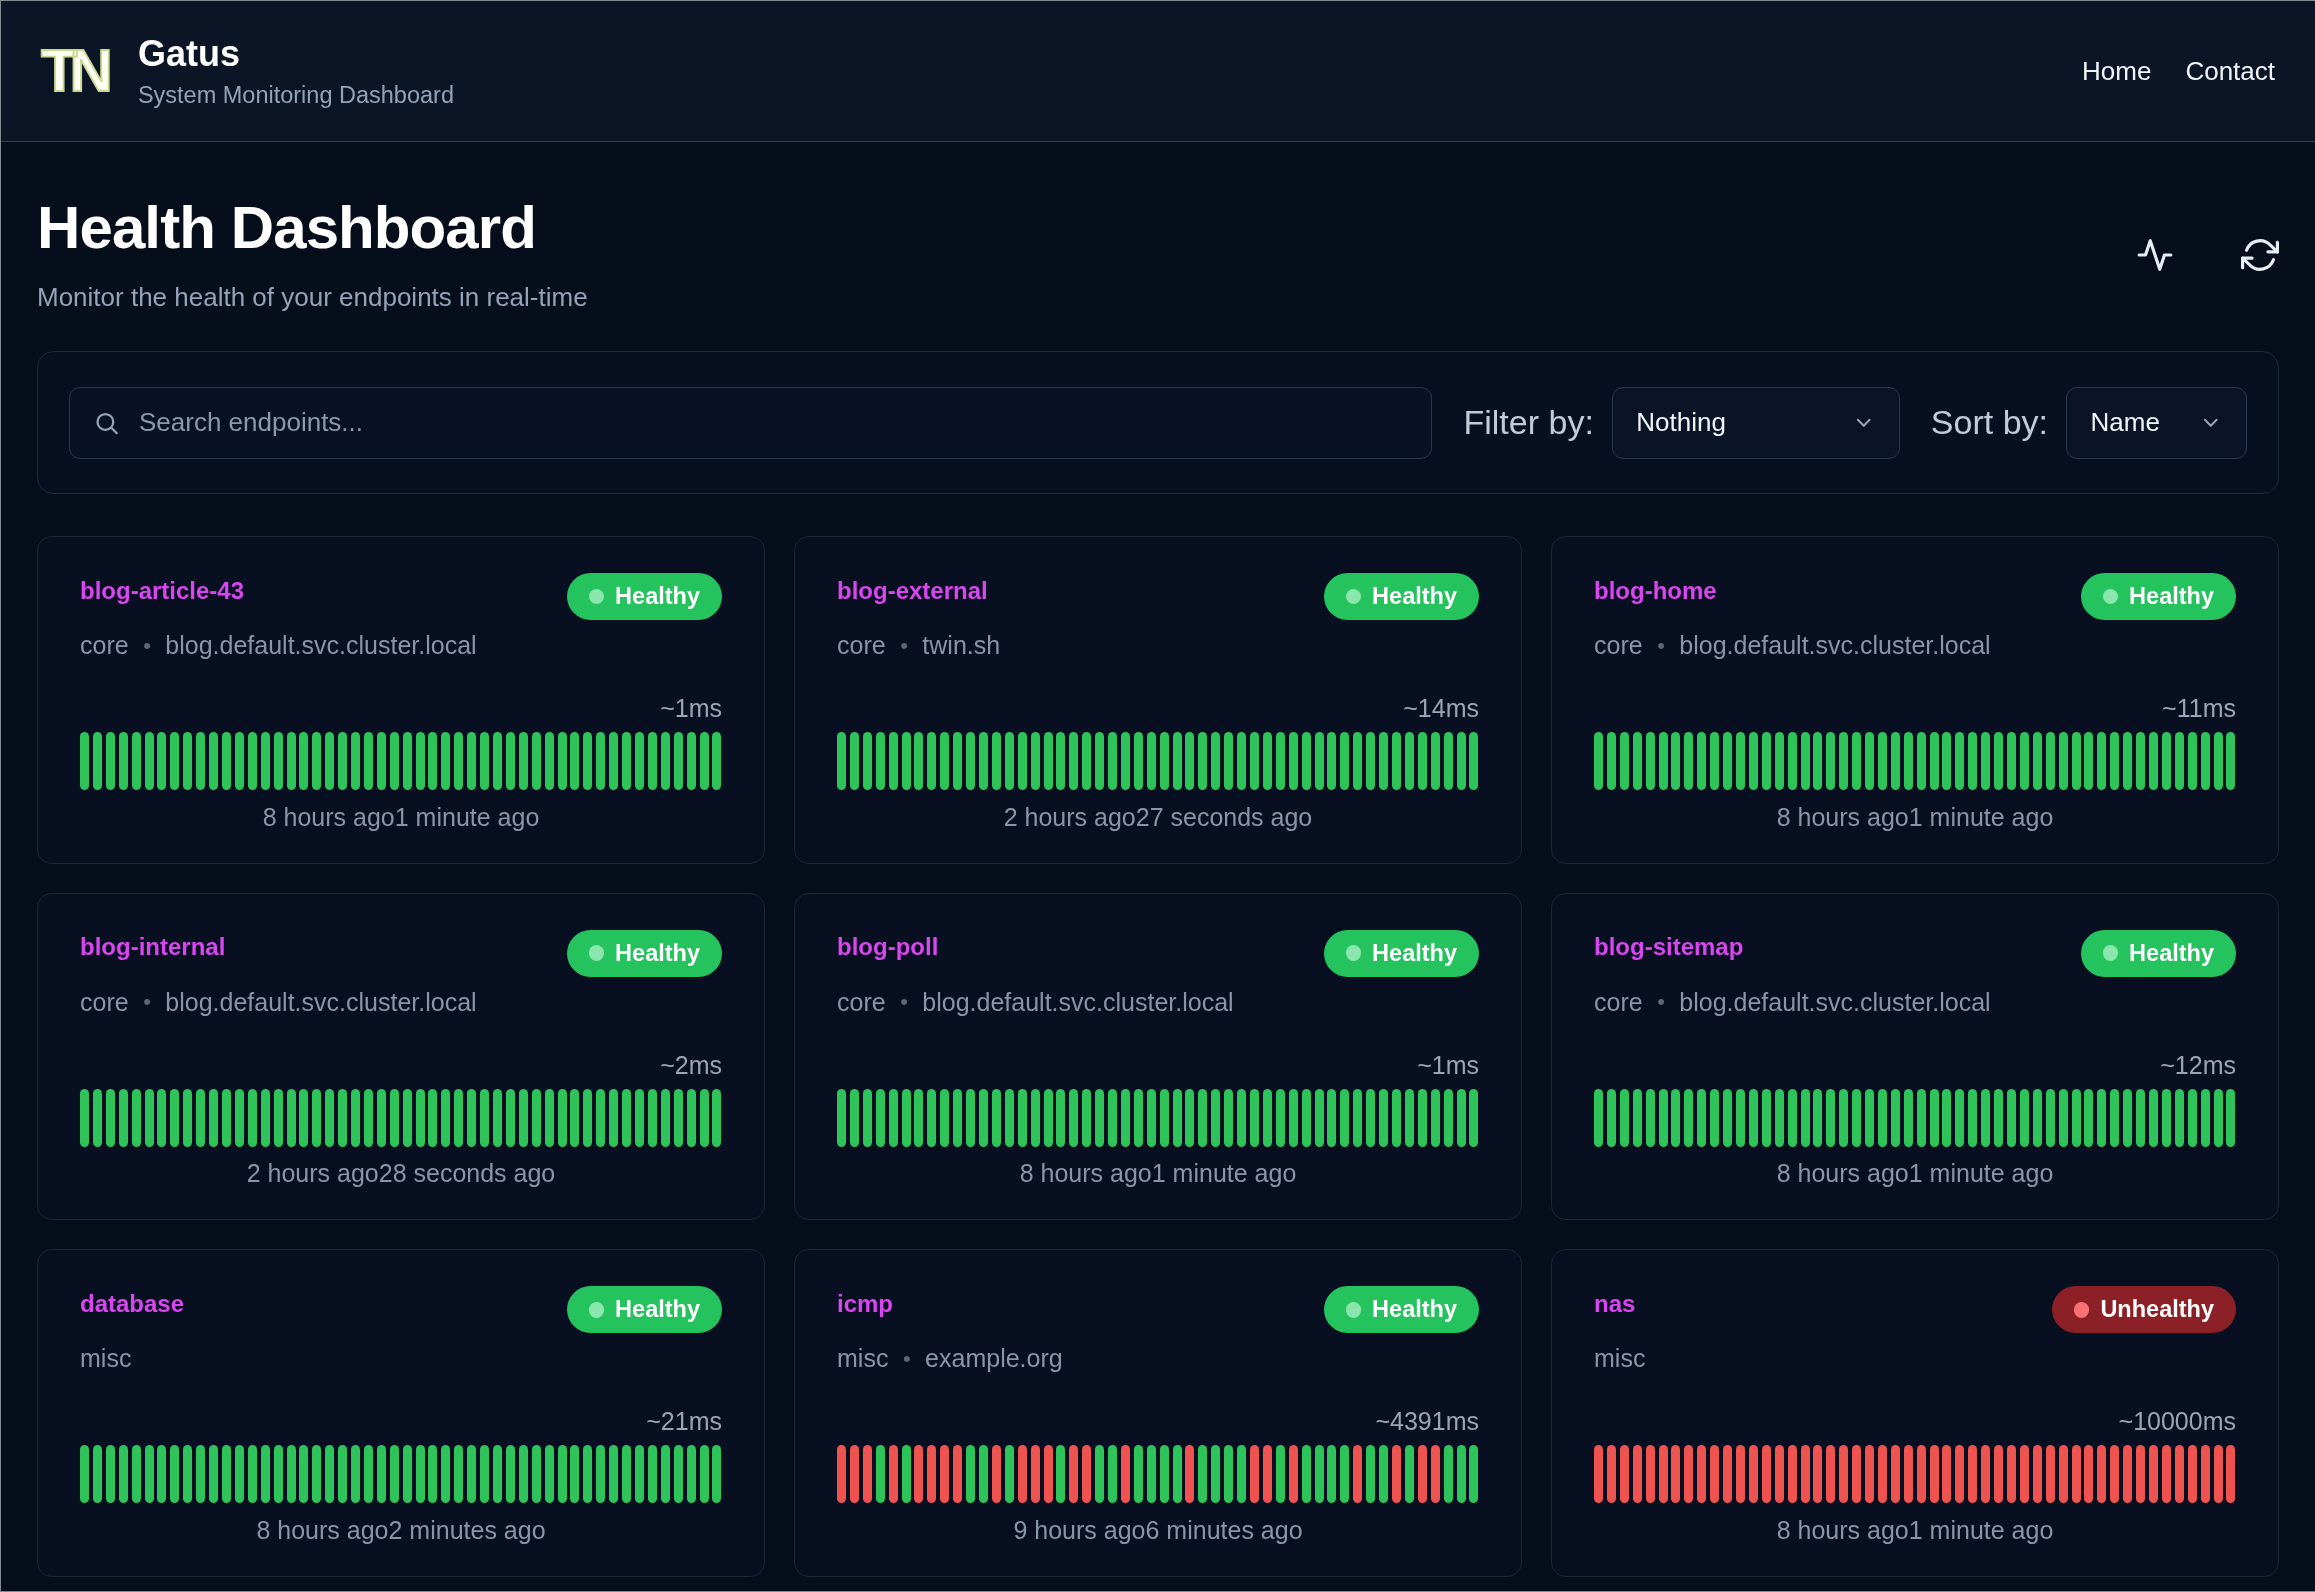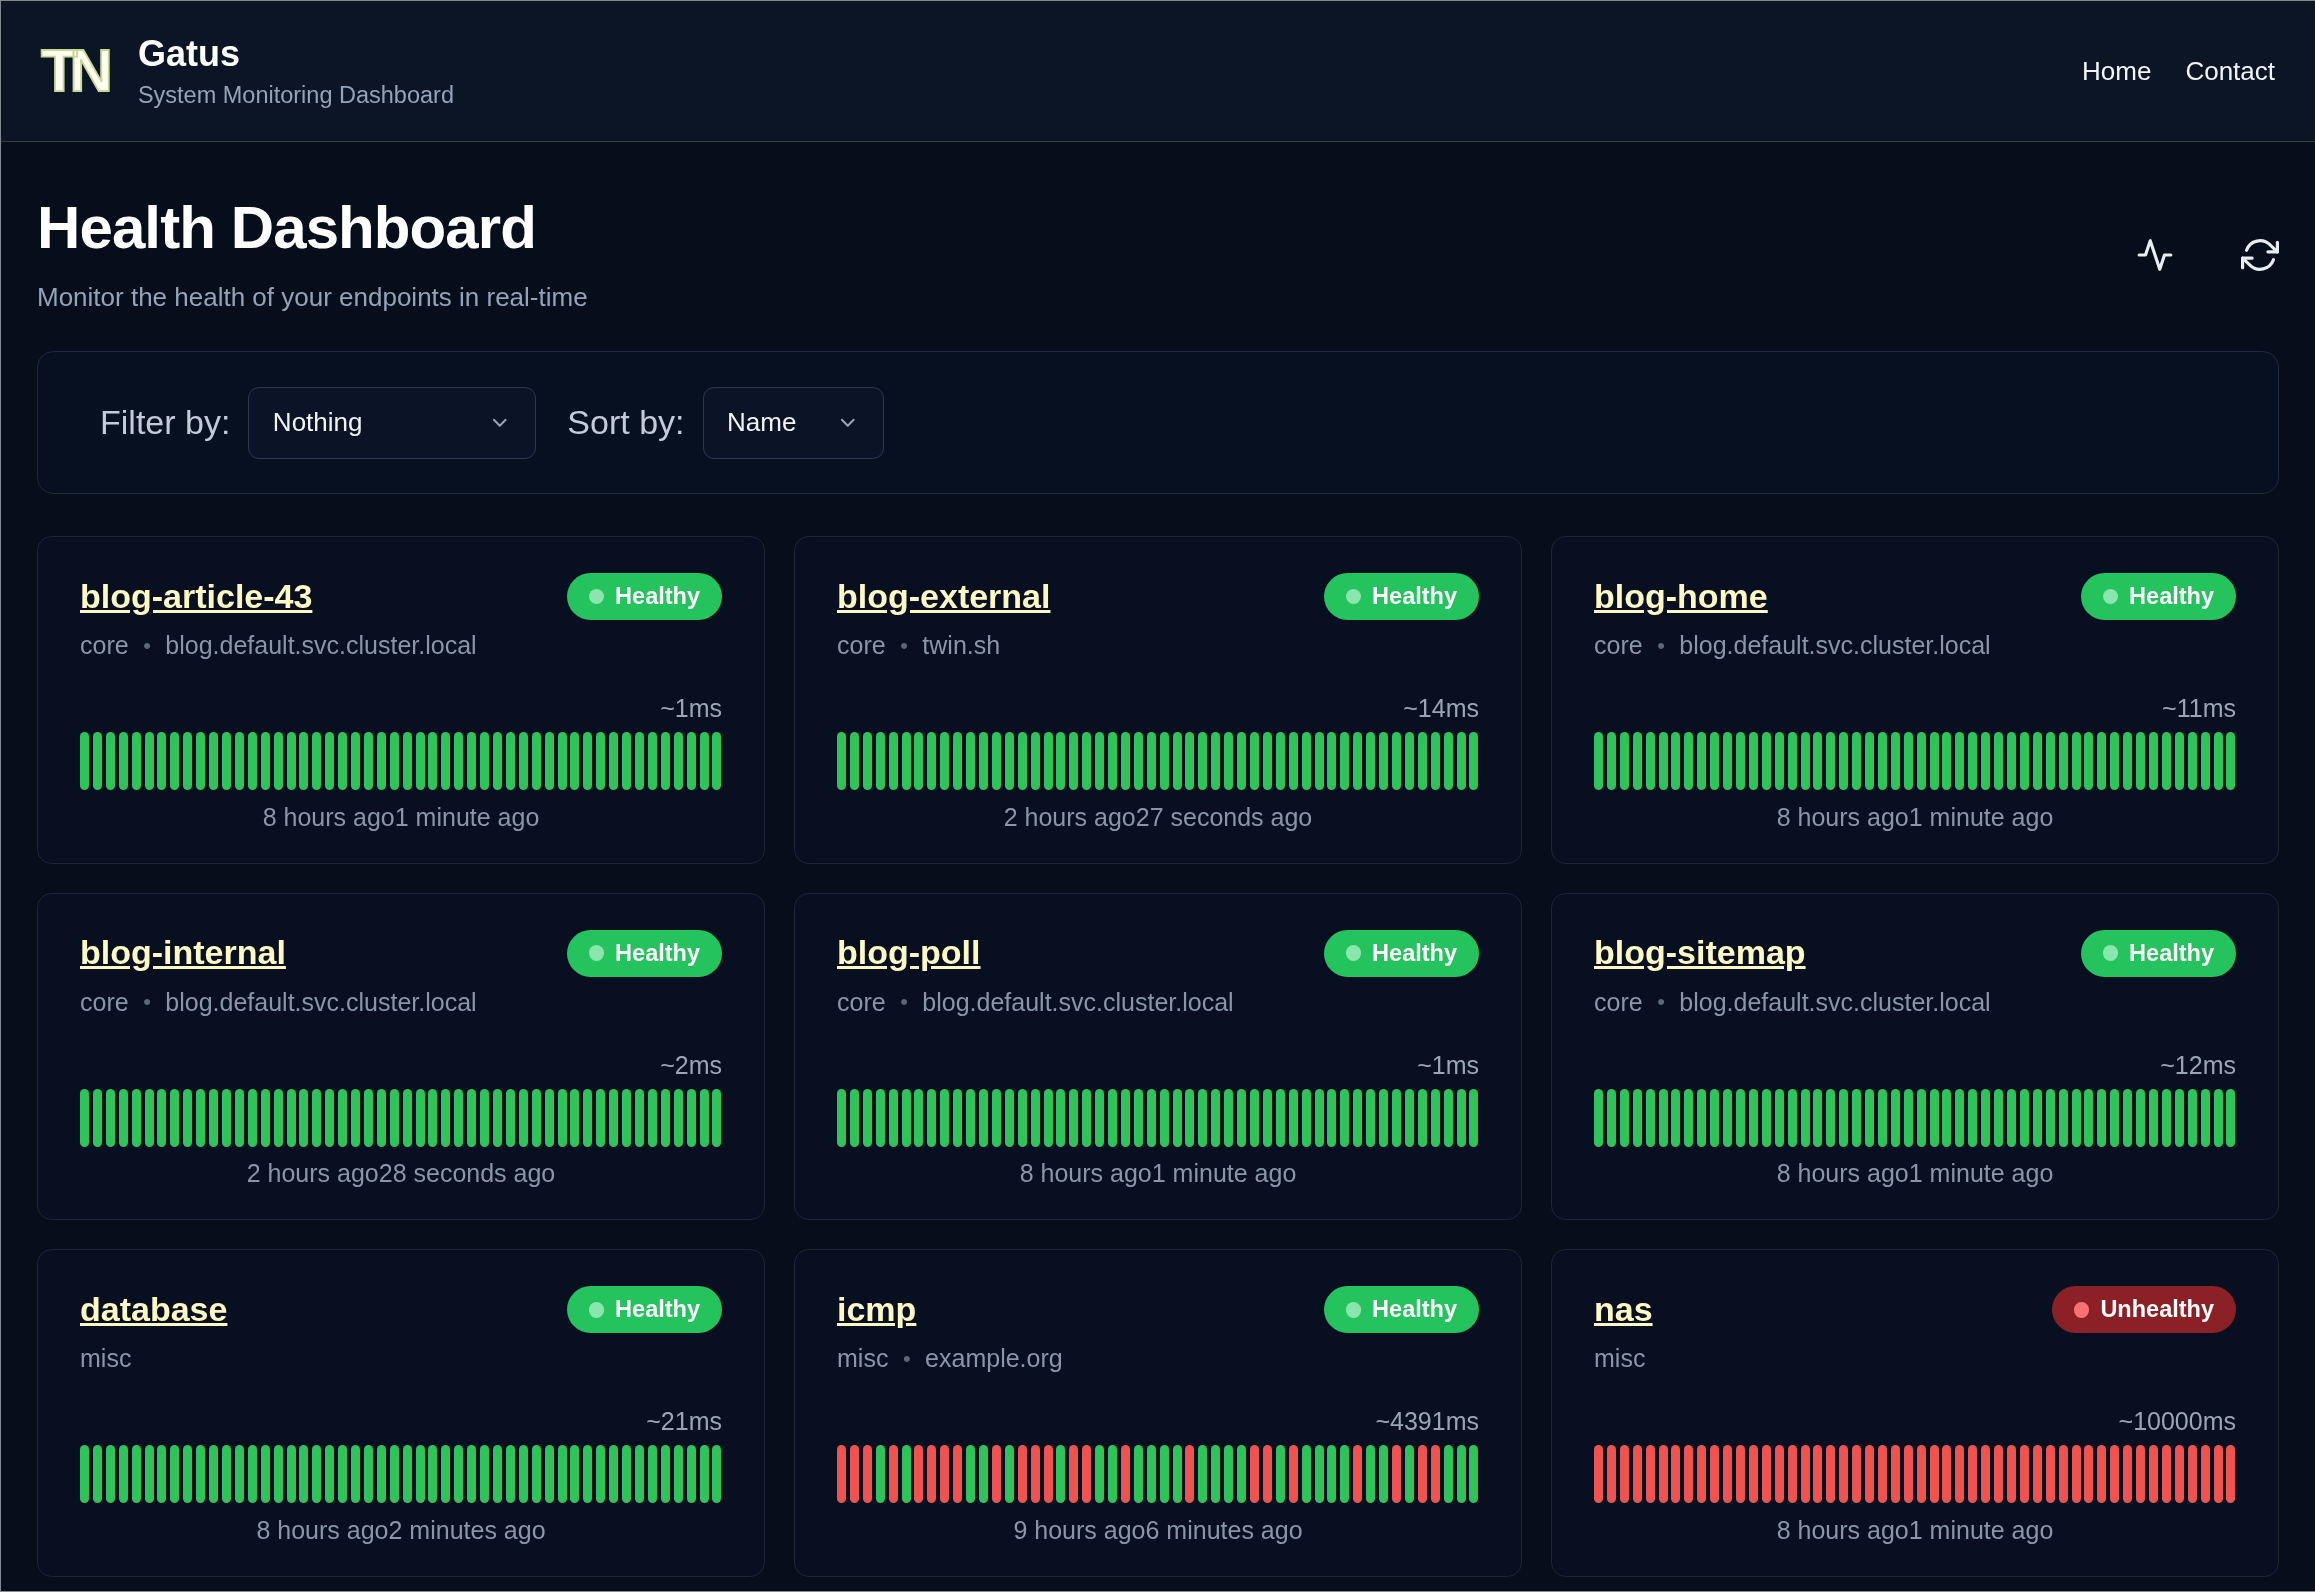--- a/index.html
+++ b/index.html
@@ -111,21 +111,21 @@
     padding-bottom: 36px;
   }
   .card {
     background: #070f20;
     border: 0.9px solid var(--card-border);
     border-radius: 14.5px;
     padding: 36px 42px 31px;
     cursor: pointer;
   }
   .card-head { display: flex; align-items: flex-start; justify-content: space-between; }
-  .ep-name { font-size: 34px; font-weight: 700; color: #fef9c3; padding-top: 3.6px; text-decoration: underline; }
+  .ep-name { font-size: 24px; font-weight: 700; color: #d946ef; padding-top: 3.6px; }
   .badge {
     display: inline-flex; align-items: center; gap: 11px;
     border-radius: 904px;
     padding: 10px 22px;
     font-size: 23.5px; font-weight: 700; color: #ffffff;
     flex: none;
   }
   .badge .dot { width: 15.4px; height: 15.4px; border-radius: 50%; }
   .badge.healthy { background: var(--healthy-badge); }
   .badge.healthy .dot { background: var(--healthy-dot); }
@@ -172,20 +172,27 @@
             <path d="M23 4v6h-6"></path>
             <path d="M1 20v-6h6"></path>
             <path d="M3.51 9a9 9 0 0 1 14.85-3.36L23 10"></path>
             <path d="M20.49 15a9 9 0 0 1-14.85 3.36L1 14"></path>
           </svg>
       </button>
     </div>
   </div>
 
   <div class="toolbar">
+    <div class="searchbox">
+      <svg class="search-icon" viewBox="0 0 24 24" fill="none" stroke="currentColor" stroke-width="2" stroke-linecap="round">
+          <circle cx="11" cy="11" r="7"></circle>
+          <line x1="16.5" y1="16.5" x2="21" y2="21"></line>
+        </svg>
+      <input type="text" placeholder="Search endpoints..." style="">
+    </div>
     <span class="ctl-label">Filter by:</span>
     <div class="select filter">
       <span>Nothing</span>
       <svg class="chev" viewBox="0 0 24 24" fill="none" stroke="currentColor" stroke-width="2" stroke-linecap="round" stroke-linejoin="round">
           <polyline points="6 9 12 15 18 9"></polyline>
         </svg>
     </div>
     <span class="ctl-label">Sort by:</span>
     <div class="select sort">
       <span>Name</span>

